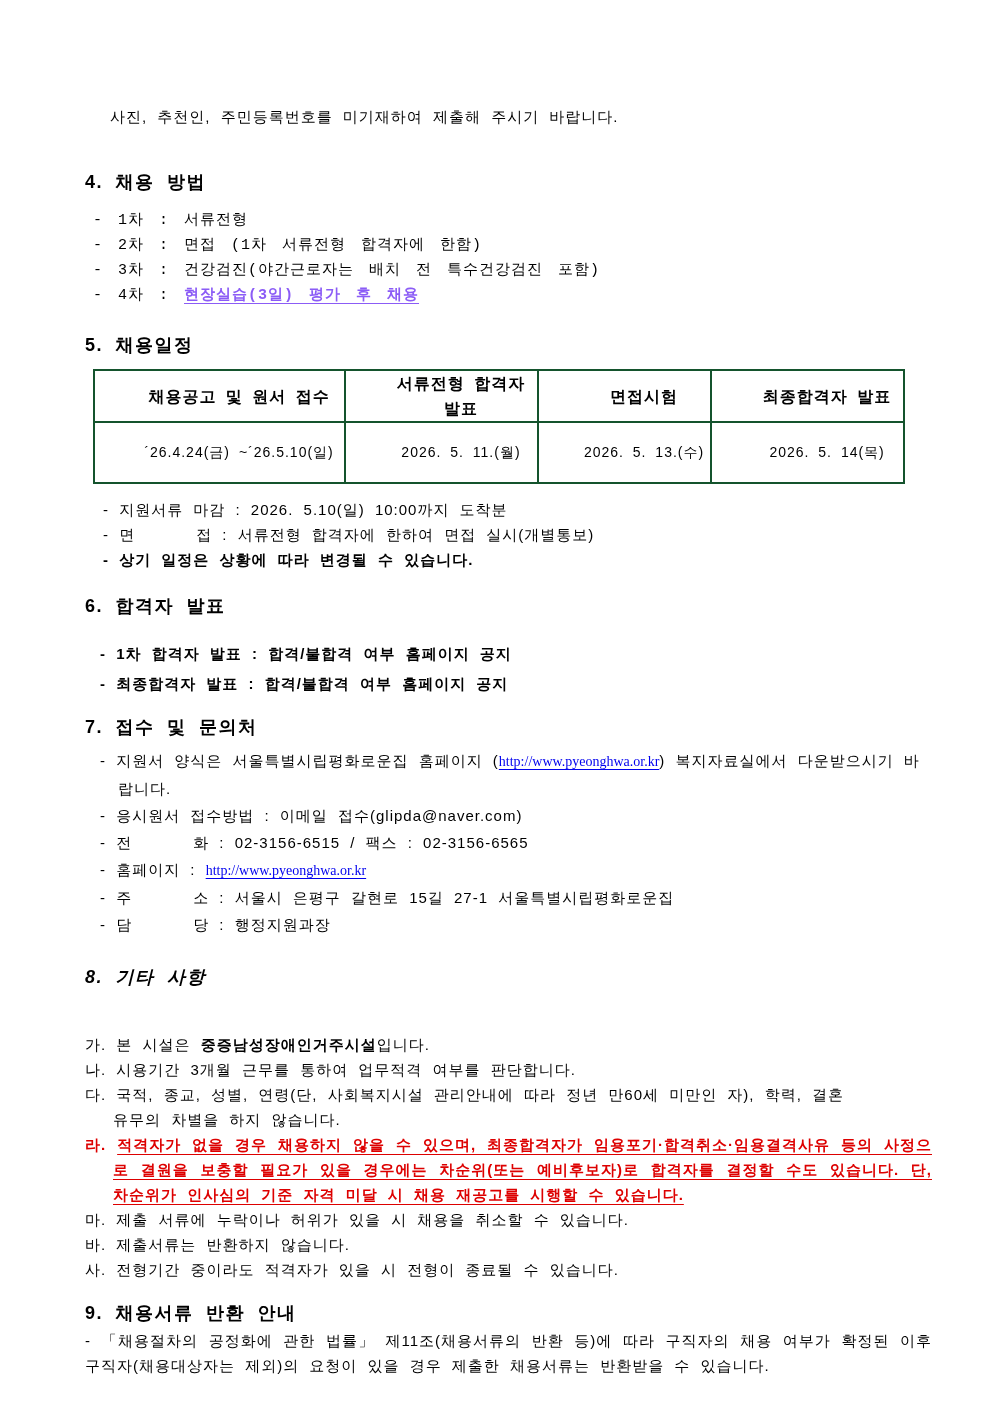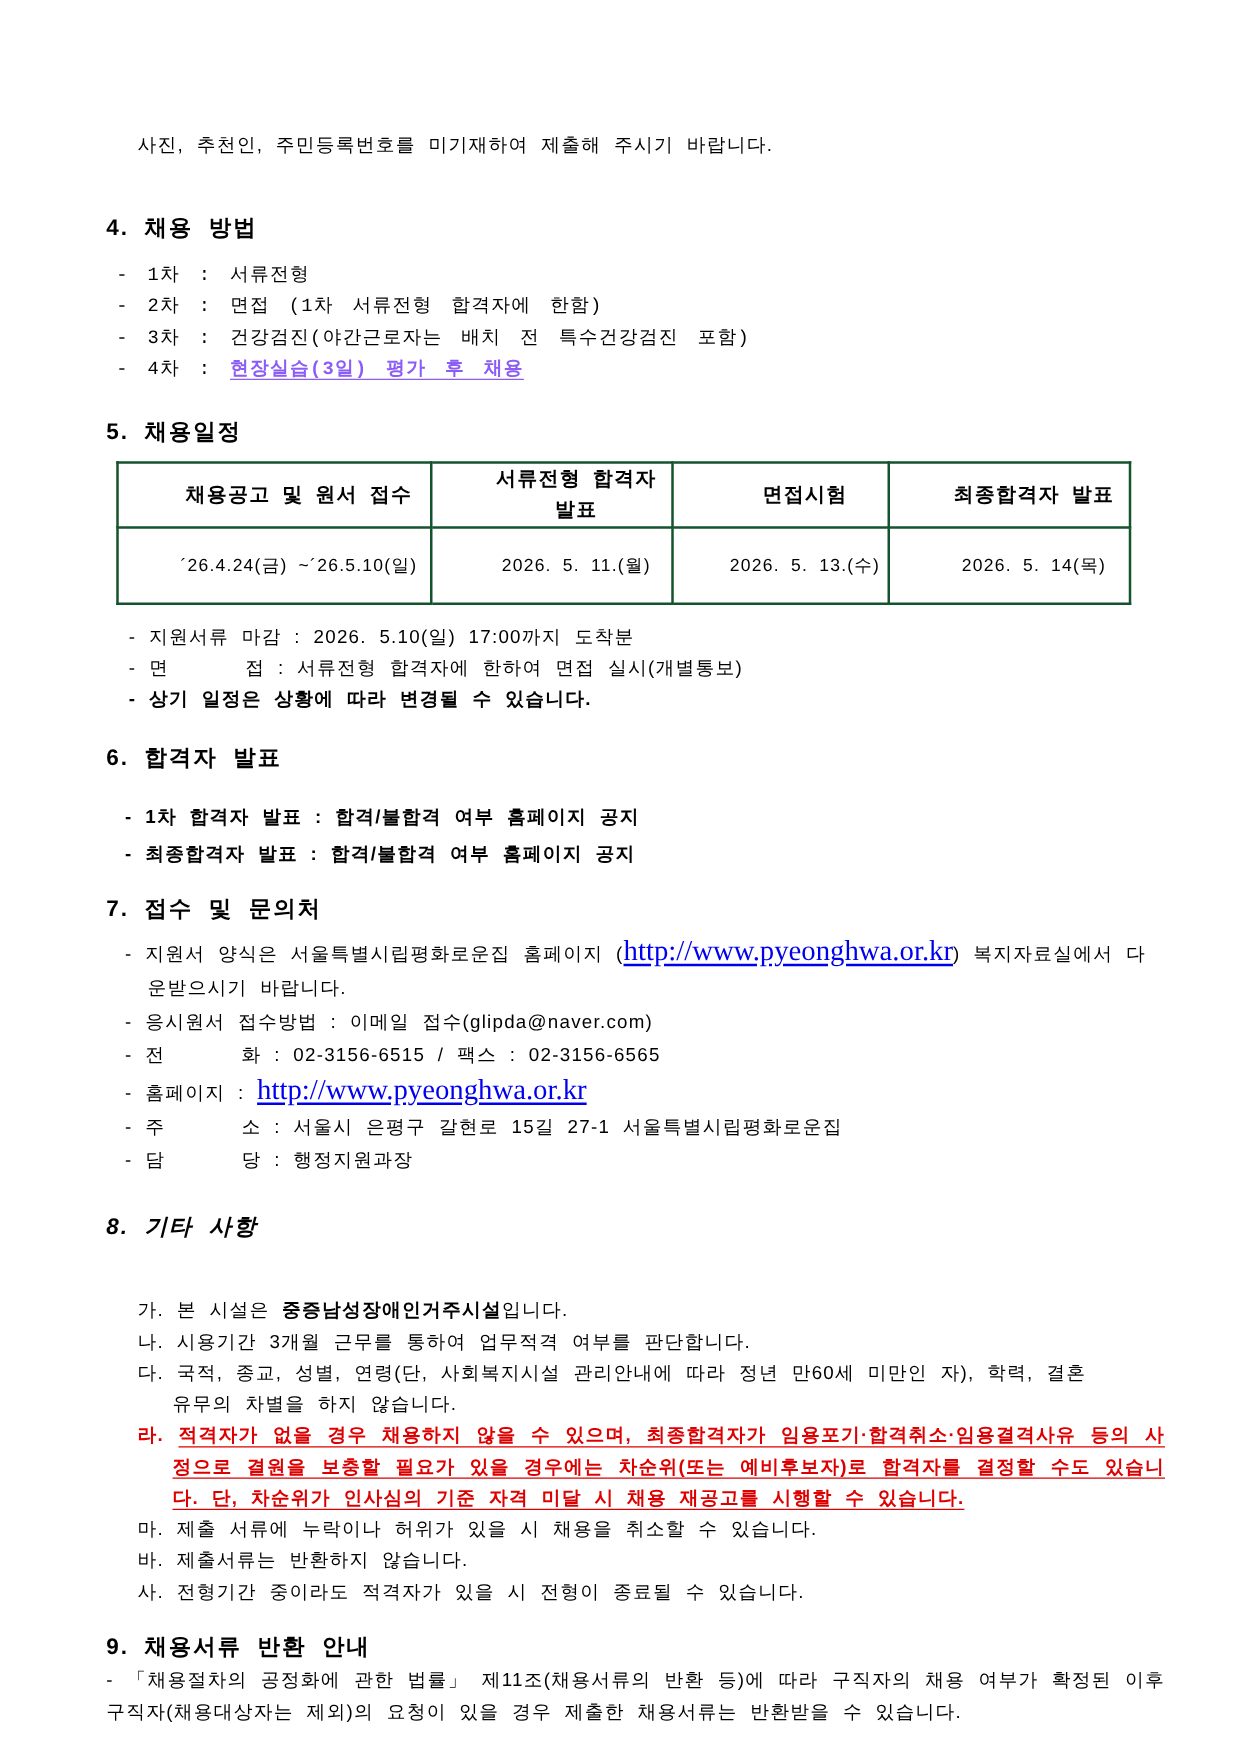--- a/index.html
+++ b/index.html
@@ -51,26 +51,26 @@
   .s6-list .line { line-height:30px; }
 
   
   .s7-title { margin-top:16px; }
   .s7-list { margin-top:7px; margin-left:15px; }
   .s7-list .line { line-height:27px; white-space:pre-wrap; }
   .hang { padding-left:18px; text-indent:-18px; }
   a.url, span.url {
     color:#0000ee; text-decoration:underline; text-underline-offset:3px;
     font-family:"Liberation Serif","DejaVu Serif",serif;
-    font-size:23px; letter-spacing:0; word-spacing:0; cursor:pointer;
+    font-size:14px; letter-spacing:0; word-spacing:0; cursor:pointer;
   }
 
   
   .s8-title { margin-top:27px;font-style:italic; }
-  .s8-list { margin-top:42px; margin-left:25px; }
+  .s8-list { margin-top:42px; }
   .s8-list .item { padding-left:28px; text-indent:-28px; line-height:25px; }
   .s8-list .item.narrow { max-width:762px; }
   .red-item { color:#dd0000; font-weight:bold; text-align:justify; }
   .red-item .utext { text-decoration:underline; text-underline-offset:4px; }
 
   
   .s9-title { margin-top:19px; }
   .s9-body { margin-top:2px; text-align:justify; line-height:25px; }
 </style>
 </head>
@@ -99,21 +99,21 @@
     </tr>
     <tr>
       <td>´26.4.24(금) ~´26.5.10(일)</td>
       <td>2026. 5. 11.(월)</td>
       <td>2026. 5. 13.(수)</td>
       <td>2026. 5. 14(목)</td>
     </tr>
   </tbody>
     </table>
   <div class="s5-notes">
-    <div class="line">- 지원서류 마감 : 2026. 5.10(일) 17:00까지 도착분</div>
+    <div class="line">- 지원서류 마감 : 2026. 5.10(일) 10:00까지 도착분</div>
     <div class="line">- 면      접 : 서류전형 합격자에 한하여 면접 실시(개별통보)</div>
     <div class="line bold">- 상기 일정은 상황에 따라 변경될 수 있습니다.</div>
   </div>
 
   <div class="sec-title s6-title">6. 합격자 발표</div>
   <div class="s6-list">
     <div class="line">- 1차 합격자 발표 : 합격/불합격 여부 홈페이지 공지</div>
     <div class="line">- 최종합격자 발표 : 합격/불합격 여부 홈페이지 공지</div>
   </div>
 

